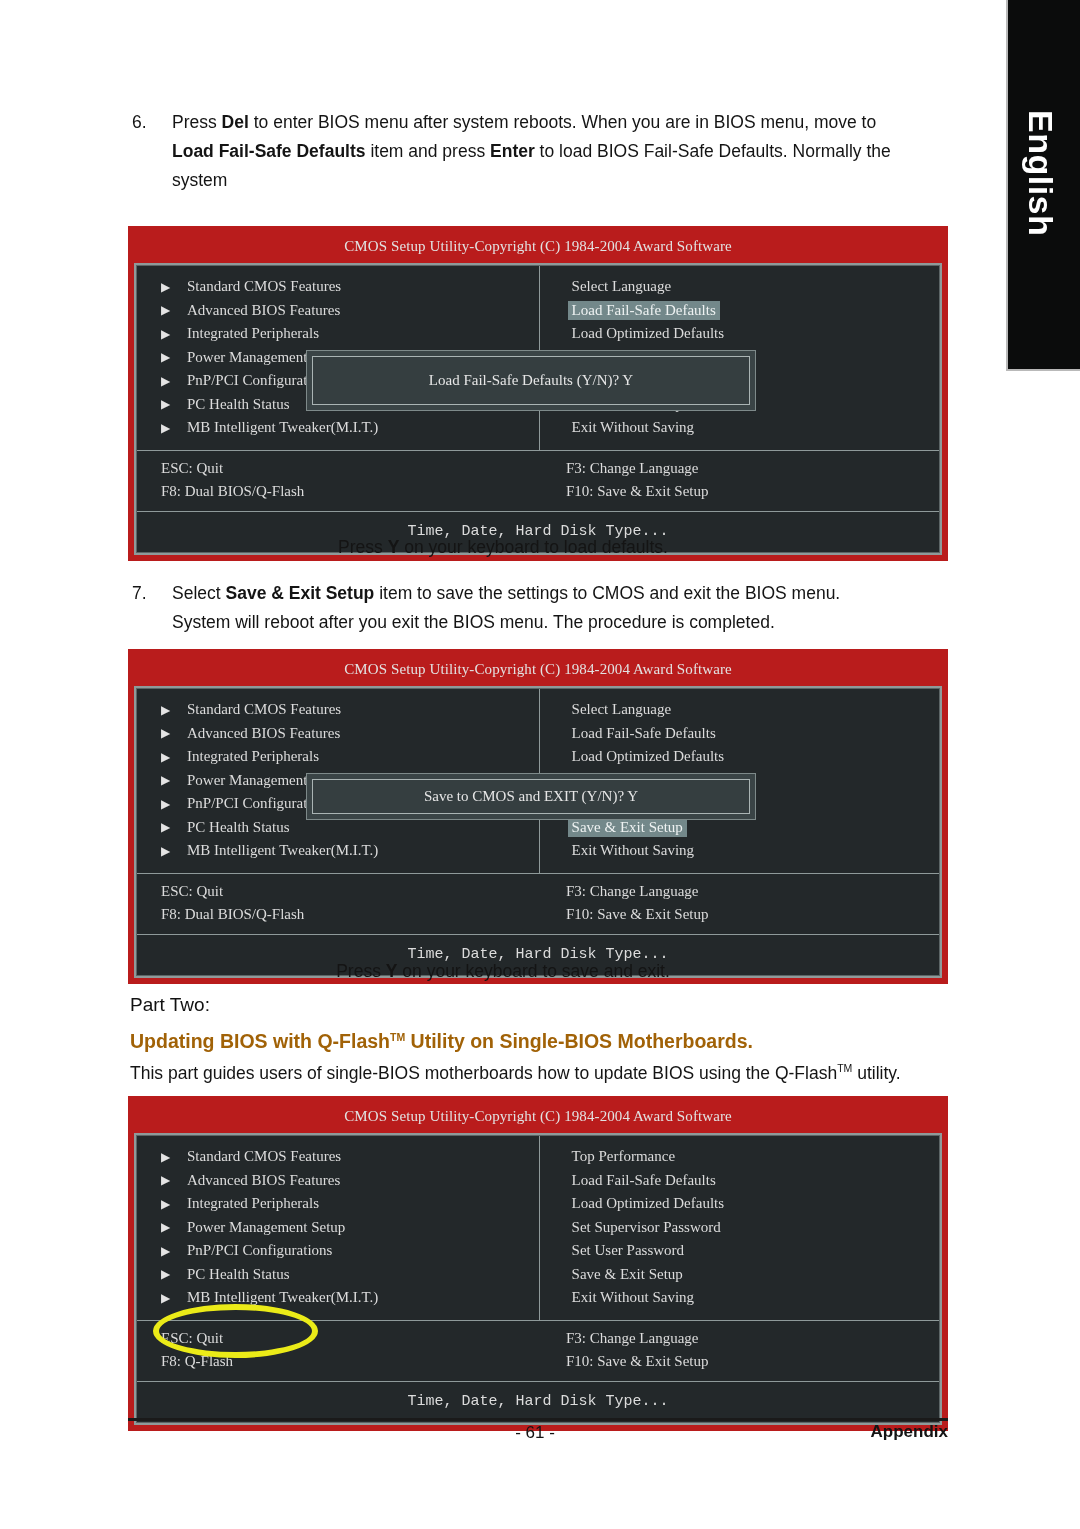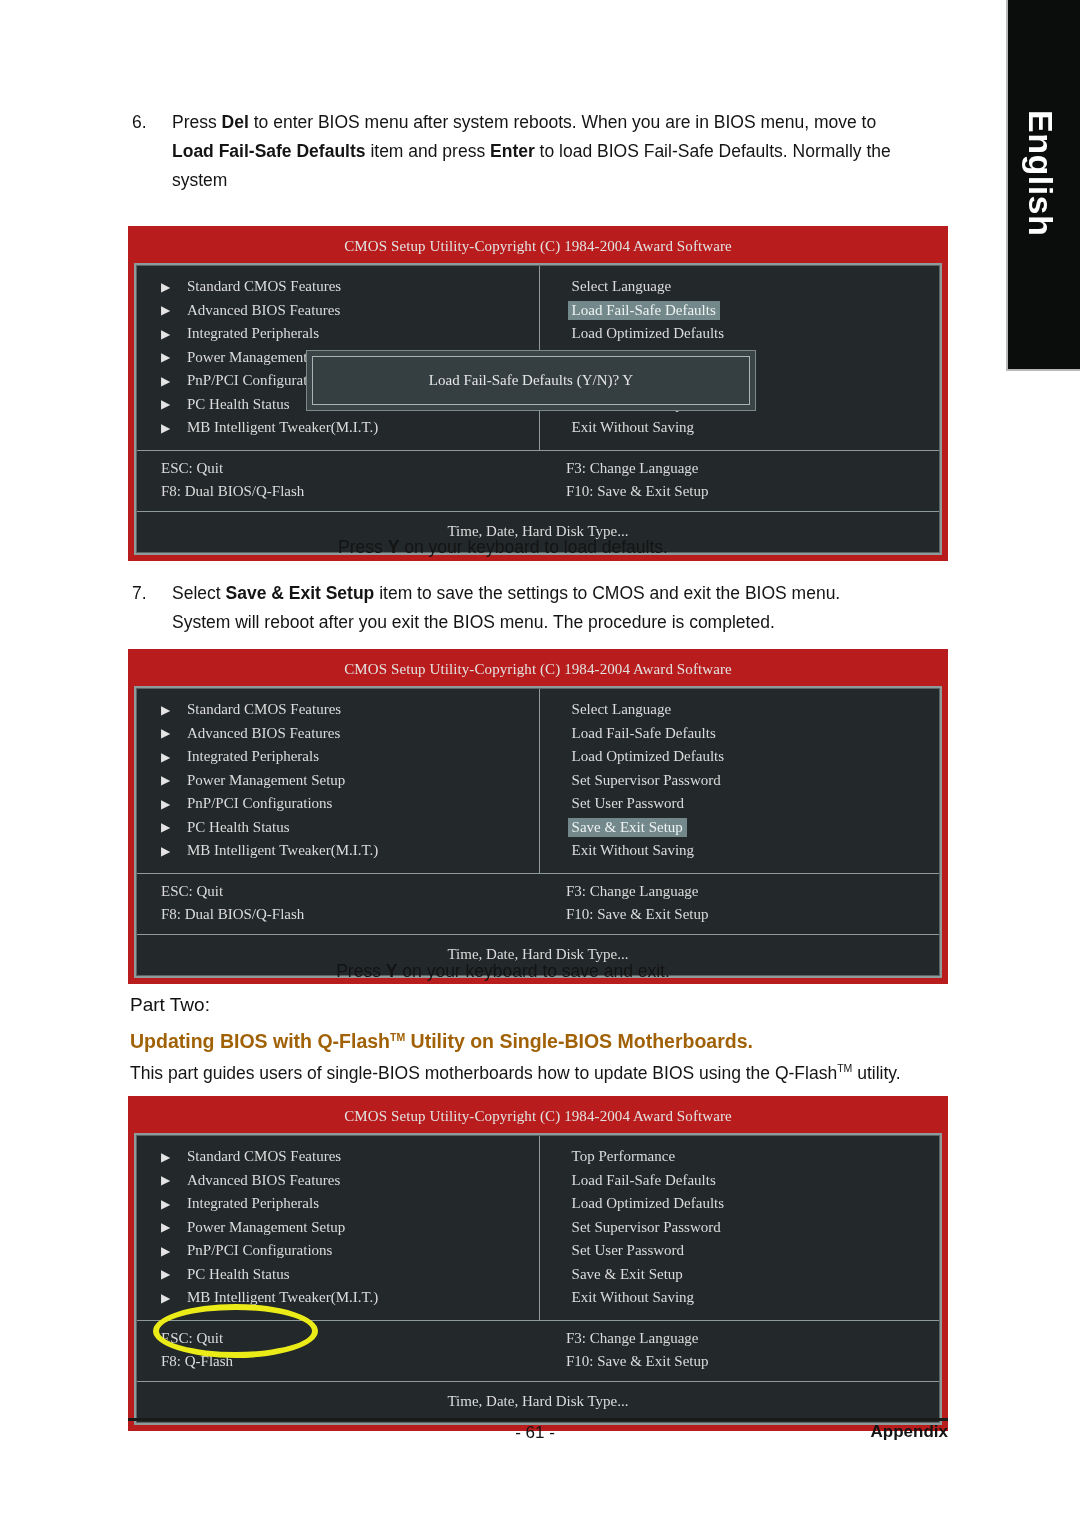--- a/index.html
+++ b/index.html
@@ -191,20 +191,21 @@
     color: #dcdcdc;
     white-space: nowrap;
   }
   .bios-keys-col:first-child .bios-key { padding-left: 24px; }
   .bios-keys-col:last-child .bios-key { padding-left: 28px; }
   .bios-foot {
     text-align: center;
     font-size: 15px;
     color: #dcdcdc;
     padding: 11px 0 12px 0;
+    font-family: Liberation Mono, monospace;
   }
 
   
   .bios-dialog {
     position: absolute;
     background: #3a4446;
     border: 1px solid #7e8a8a;
     padding: 5px;
     box-sizing: border-box;
     z-index: 5;
@@ -416,20 +417,23 @@
             <div class="bios-item">
                 <span class="lbl">Set User Password</span>
               </div>
             <div class="bios-item sel">
                 <span class="lbl">Save &amp; Exit Setup</span>
               </div>
             <div class="bios-item">
                 <span class="lbl">Exit Without Saving</span>
               </div>
           </div>
+          <div class="bios-dialog" style="left:169px; top:84px; width:450px; height:47px;">
+            <div class="bios-dialog-inner">Save to CMOS and EXIT (Y/N)? Y</div>
+          </div>
         </div>
         <div class="bios-keys">
           <div class="bios-keys-col">
             <div class="bios-key">ESC: Quit</div>
             <div class="bios-key">F8: Dual BIOS/Q-Flash</div>
           </div>
           <div class="bios-keys-col">
             <div class="bios-key">F3: Change Language</div>
             <div class="bios-key">F10: Save &amp; Exit Setup</div>
           </div>

